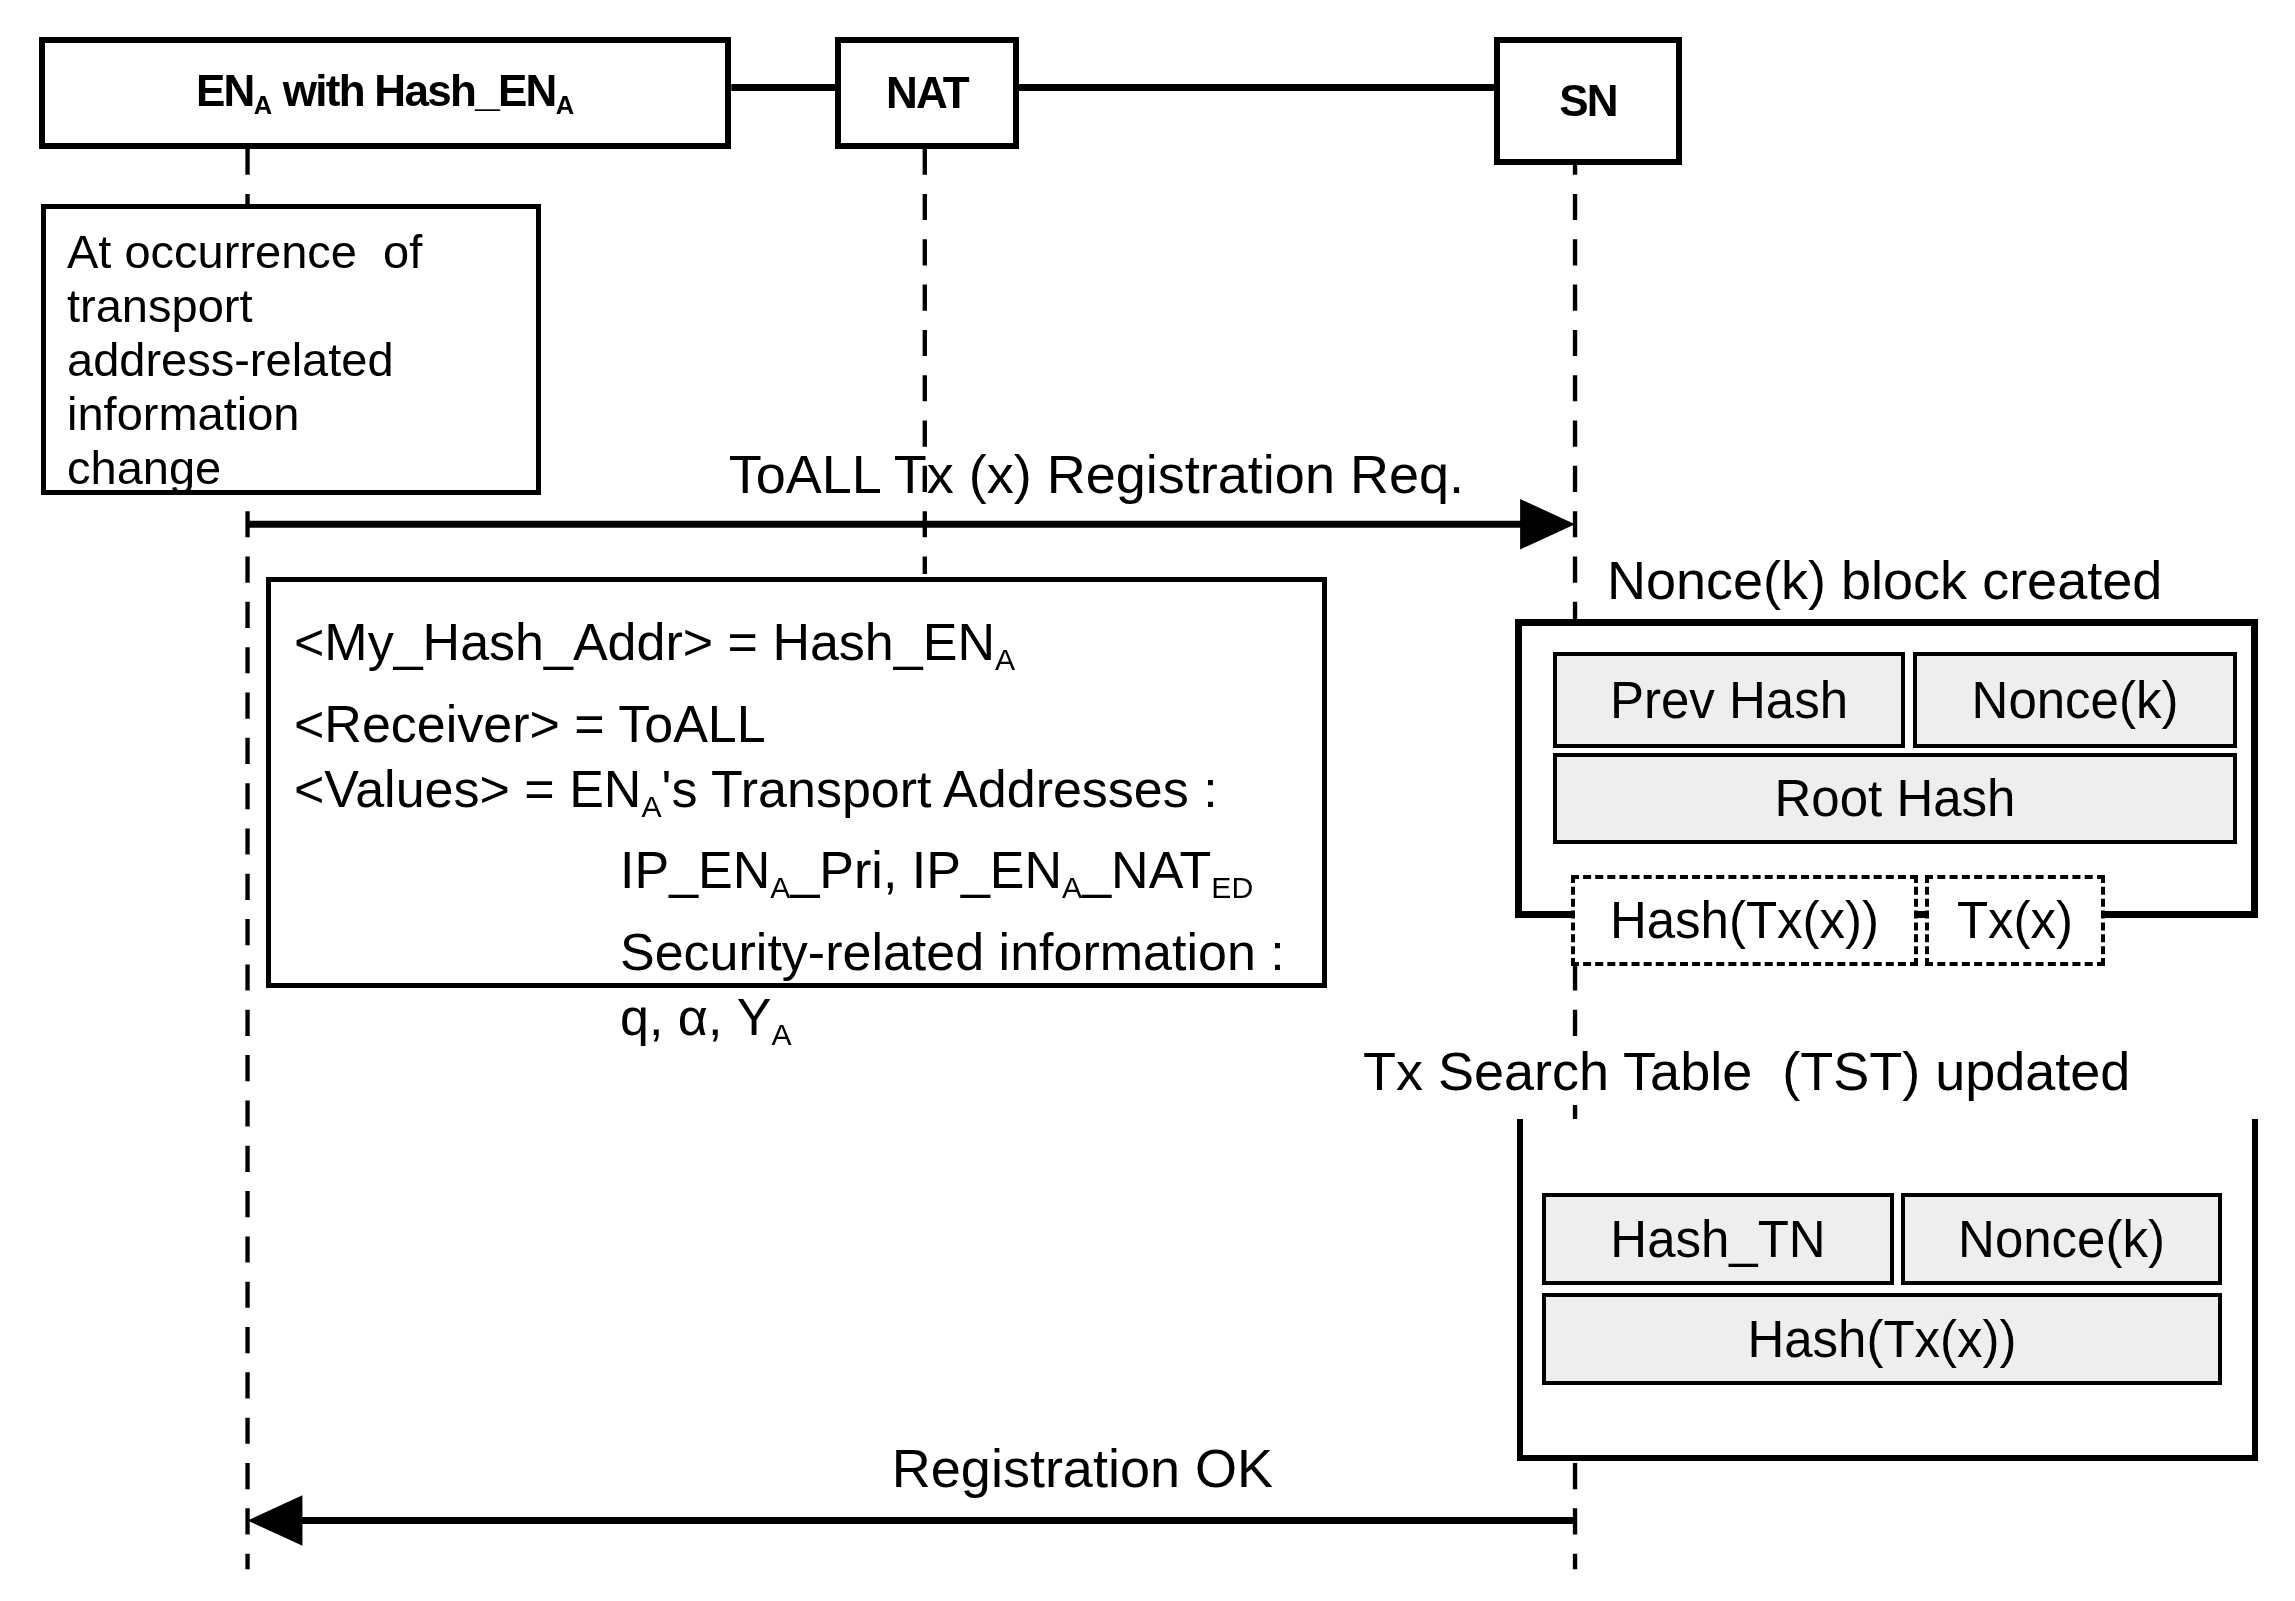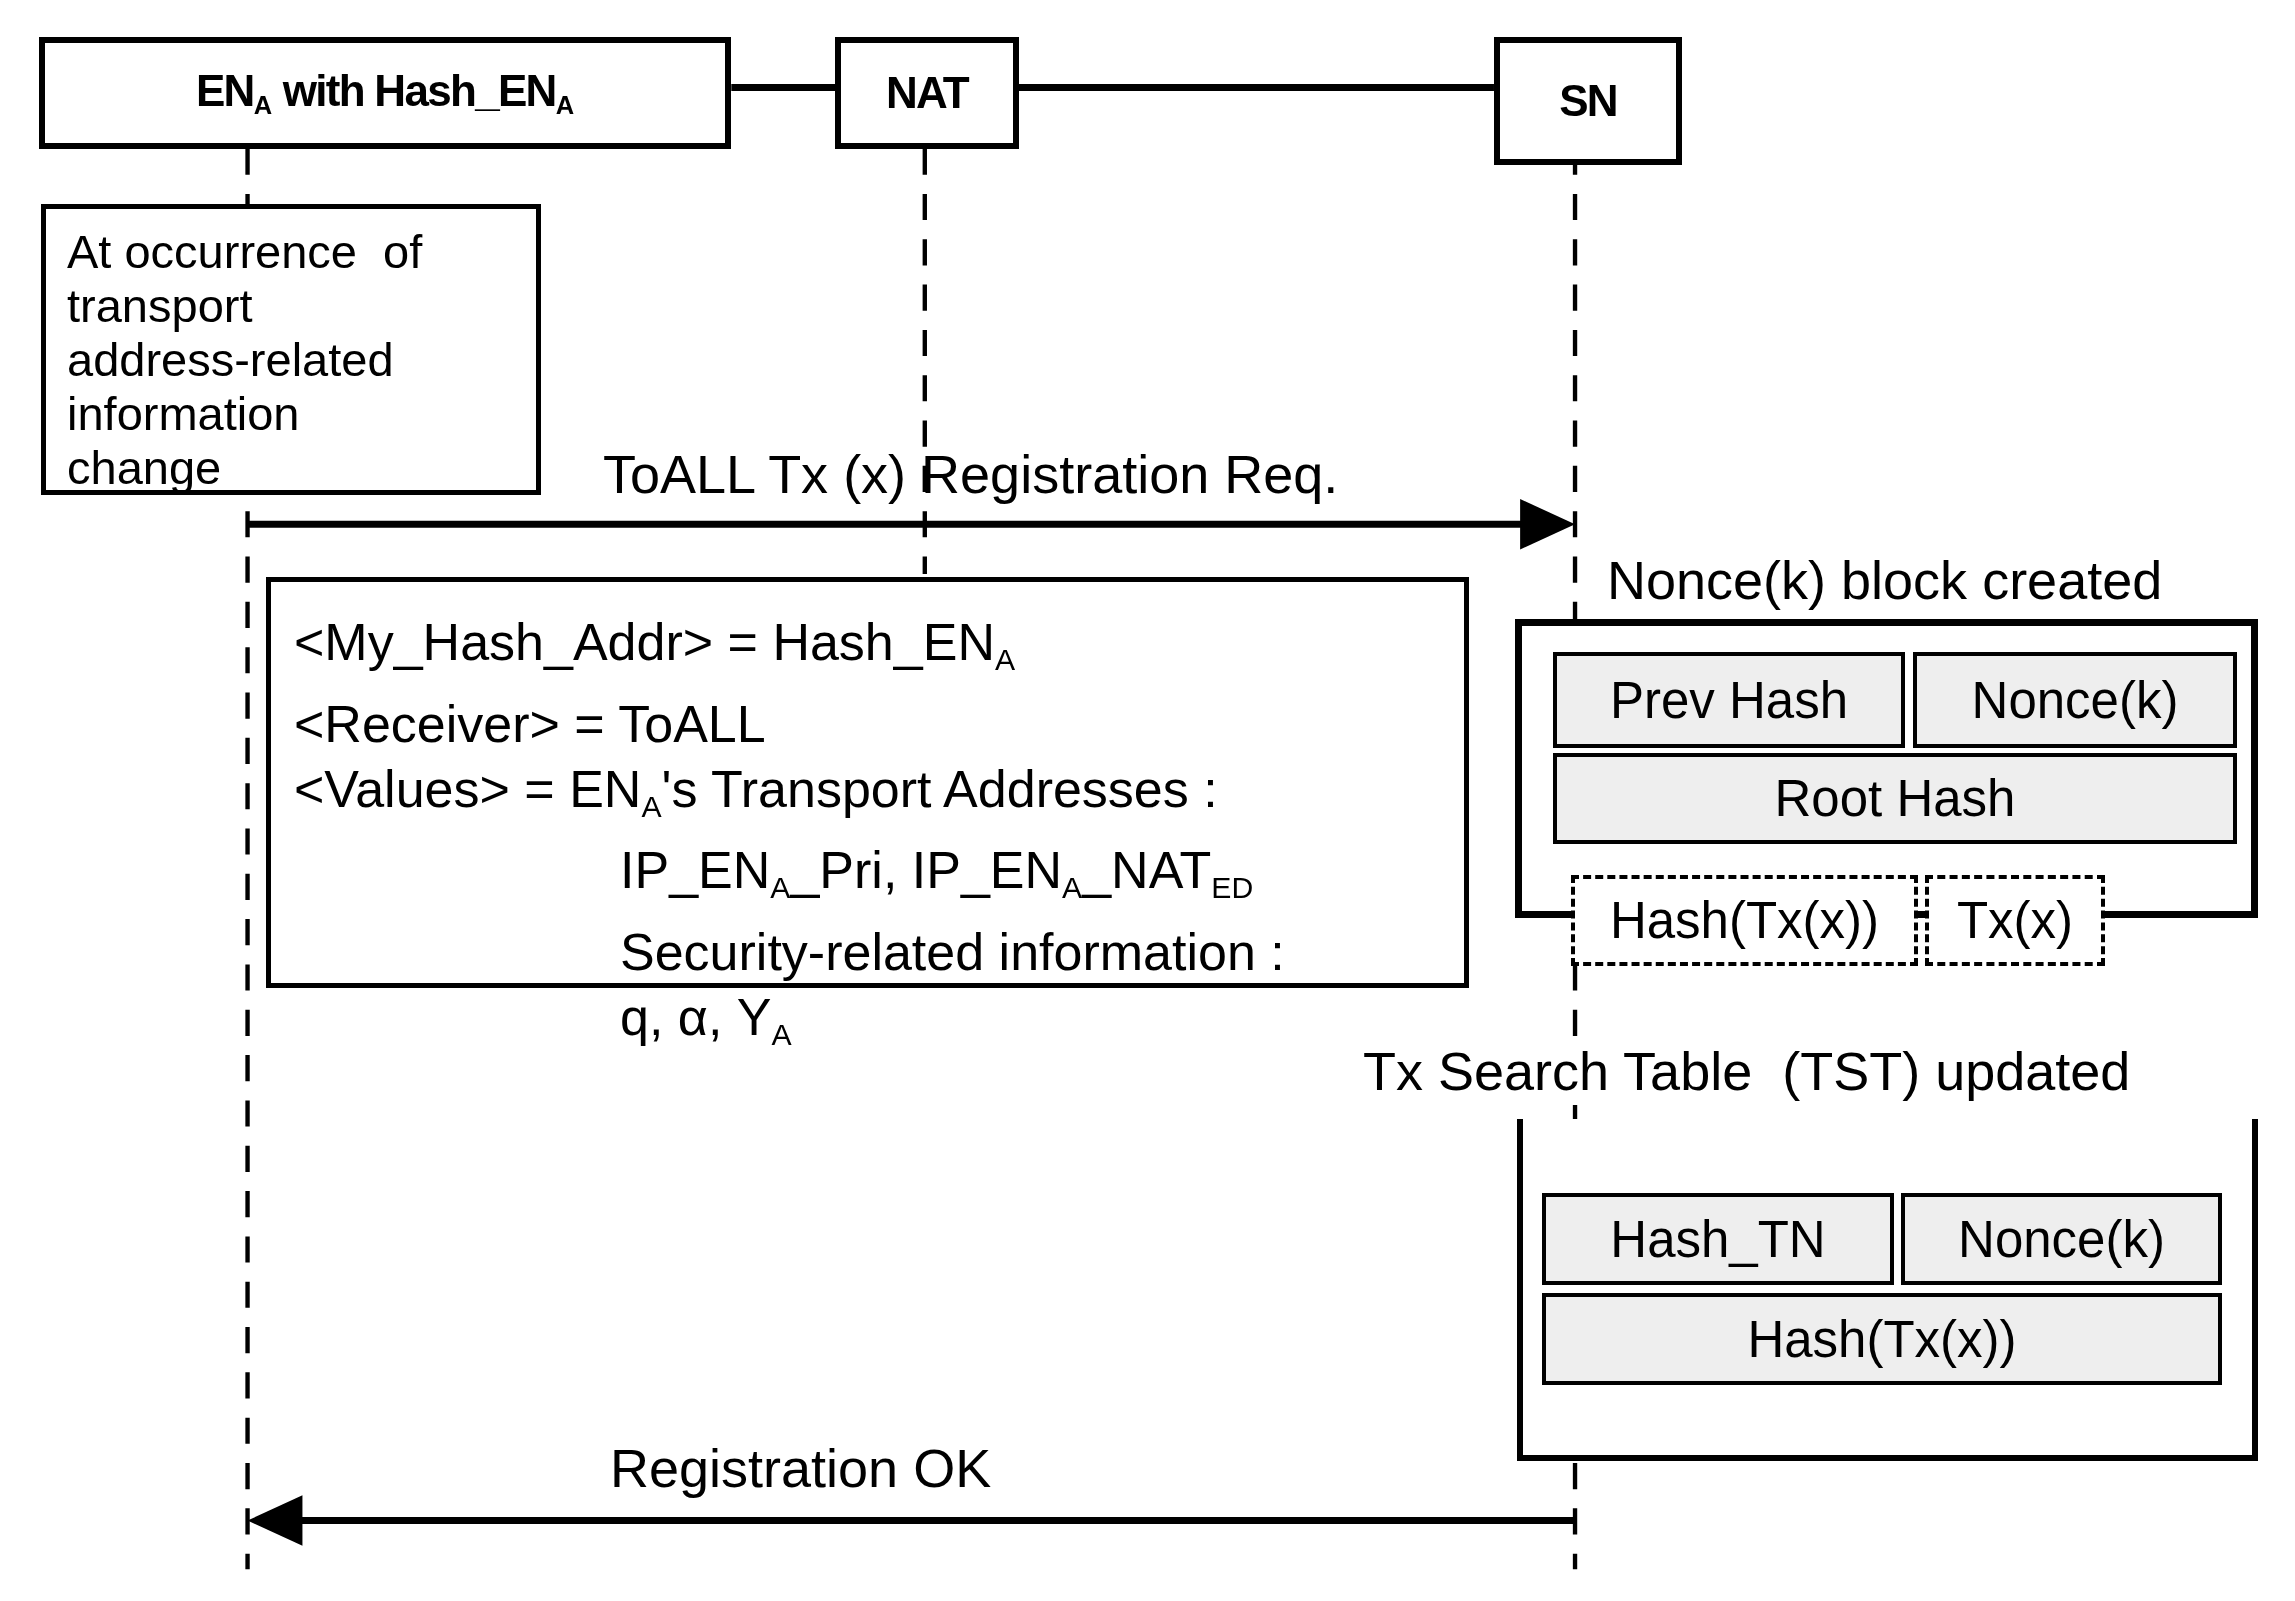--- a/index.html
+++ b/index.html
@@ -38,35 +38,35 @@
     left: 41px; top: 204px; width: 500px; height: 291px;
     border-width: 5.2px;
     padding: 15.7px 17.4px 0 21px;
     font-size: 47px;
     line-height: 54px;
     z-index: 2;
   }
   .note-line { white-space: pre; }
 
   .msgbox {
-    left: 266px; top: 577px; width: 1203px; height: 411px;
+    left: 266px; top: 577px; width: 1061px; height: 411px;
     border-width: 5.2px;
     padding: 28px 12px 0 23px;
     font-size: 52px;
     line-height: 65px;
     z-index: 2;
   }
   .msg-line { white-space: pre; }
   .msg-line.indent { padding-left: 326px; }
 
   .arrow-label {
     position: absolute;
     font-size: 54px;
     white-space: pre;
-    text-align: left;
+    text-align: right;
     z-index: 1;
   }
   .label-req { left: 603px; top: 443px; width: 861px; }
   .label-ok  { left: 610px; top: 1437px; width: 663px; }
 
   .block-title {
     position: absolute;
     font-size: 54px;
     white-space: pre;
     z-index: 2;

